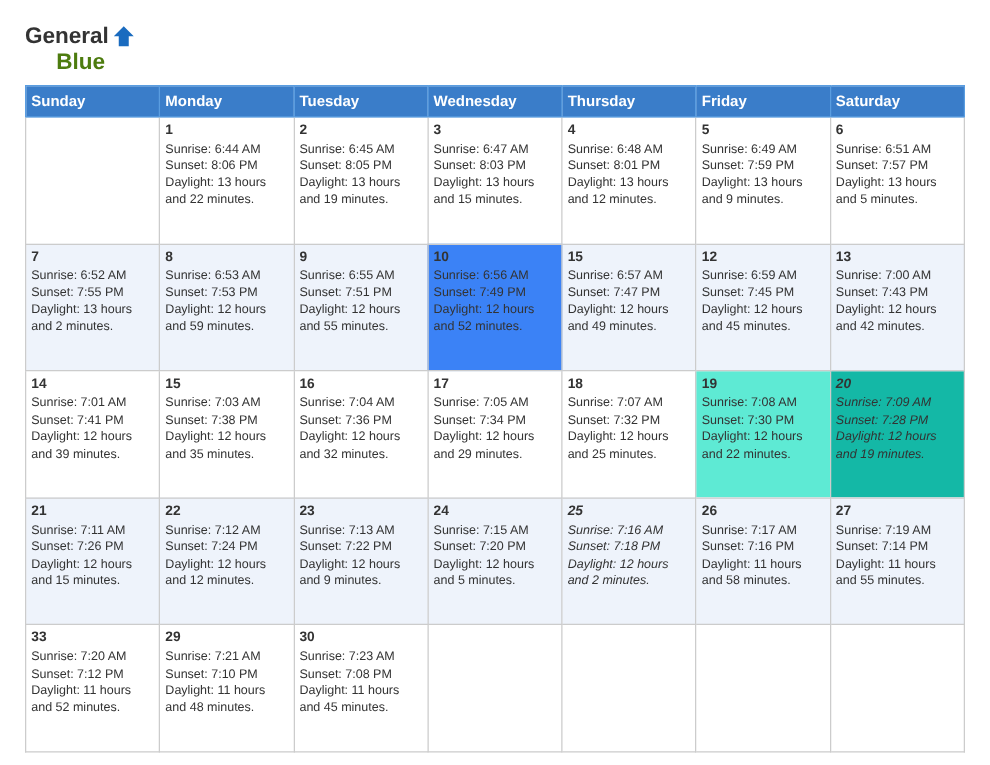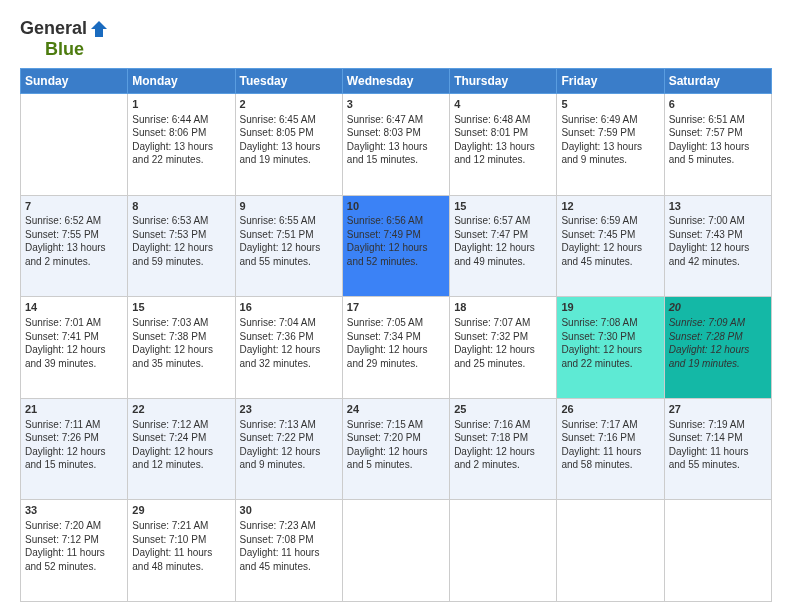--- a/index.html
+++ b/index.html
@@ -230,21 +230,21 @@
             <div class="day-info">Sunrise: 7:12 AM<br>Sunset: 7:24 PM<br>Daylight: 12 hours<br>and 12 minutes.</div>
           </td>
           <td style="background-color: rgb(238, 243, 251);">
             <span class="day-num">23</span>
             <div class="day-info">Sunrise: 7:13 AM<br>Sunset: 7:22 PM<br>Daylight: 12 hours<br>and 9 minutes.</div>
           </td>
           <td style="background-color: rgb(238, 243, 251);">
             <span class="day-num">24</span>
             <div class="day-info">Sunrise: 7:15 AM<br>Sunset: 7:20 PM<br>Daylight: 12 hours<br>and 5 minutes.</div>
           </td>
-          <td style="background-color: rgb(238, 243, 251);">
+          <td style="background-color: rgb(238, 243, 251); font-style: italic;">
             <span class="day-num">25</span>
             <div class="day-info">Sunrise: 7:16 AM<br>Sunset: 7:18 PM<br>Daylight: 12 hours<br>and 2 minutes.</div>
           </td>
           <td style="background-color: rgb(238, 243, 251);">
             <span class="day-num">26</span>
             <div class="day-info">Sunrise: 7:17 AM<br>Sunset: 7:16 PM<br>Daylight: 11 hours<br>and 58 minutes.</div>
           </td>
           <td style="background-color: rgb(238, 243, 251);">
             <span class="day-num">27</span>
             <div class="day-info">Sunrise: 7:19 AM<br>Sunset: 7:14 PM<br>Daylight: 11 hours<br>and 55 minutes.</div>

